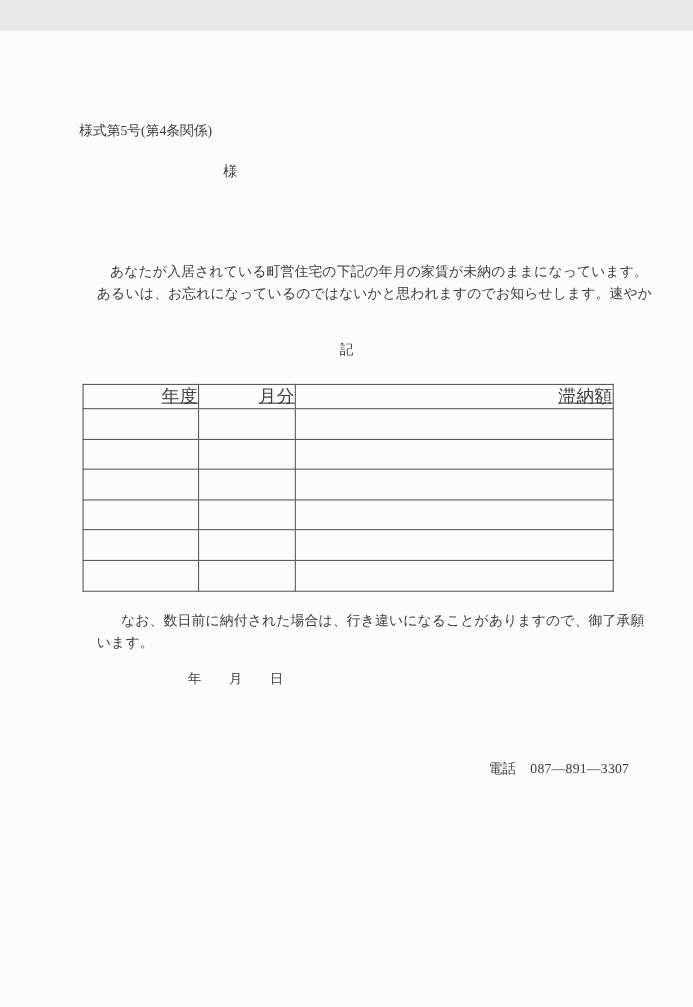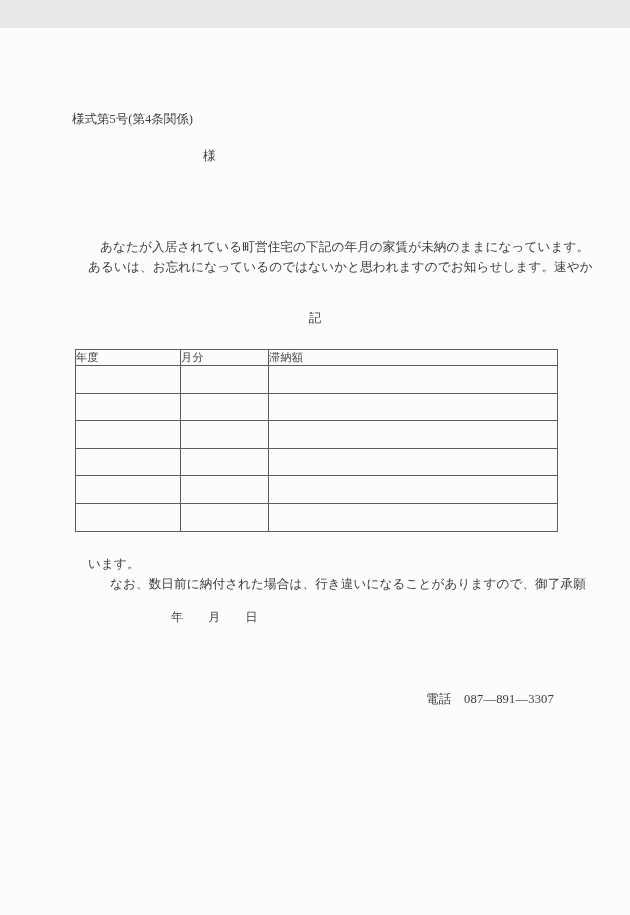--- a/index.html
+++ b/index.html
@@ -58,40 +58,41 @@
     width: 482px;
   }
   .arrears th, .arrears td {
     border: 1px solid #5c5c5c;
     padding: 0;
     margin: 0;
   }
   .arrears th {
     height: 15px;
     font-weight: normal;
-    font-size: 11px;
-    text-align: left;
+    font-size: 16px;
+    text-align: right;
     vertical-align: middle;
     letter-spacing: 0.5px;
+    text-decoration: underline;
   }
   .arrears td {
     height: 26.6px;
   }
 
   .date-line {
     left: 171px; top: 580px;
     font-size: 12px; line-height: 19px;
     letter-spacing: 0.4px;
   }
   .agency-line {
     right: 73px; top: 627px;
     font-size: 12.5px; line-height: 14px;
   }
   .phone-line {
-    right: 76px; top: 664px;
+    right: 58px; top: 664px;
     font-size: 12.5px; line-height: 14px;
     letter-spacing: 0.2px;
   }
 </style>
 </head>
 <body>
 
 <div class="page">
 
   <div class="abs form-number line">様式第5号(第4条関係)</div>
@@ -147,22 +148,22 @@
         </tr>
         <tr>
           <td></td>
           <td></td>
           <td></td>
         </tr>
       </tbody>
   </table>
 
   <div class="abs para para-note">
+    <div class="line indent-2">なお、数日前に納付された場合は、行き違いになることがありますので、御了承願</div>
     <div class="line">います。</div>
-    <div class="line indent-2">なお、数日前に納付された場合は、行き違いになることがありますので、御了承願</div>
   </div>
 
   <div class="abs date-line line">年　　月　　日</div>
 
 
   <div class="abs phone-line line">電話　087―891―3307</div>
 
 </div>
 
 </body></html>

